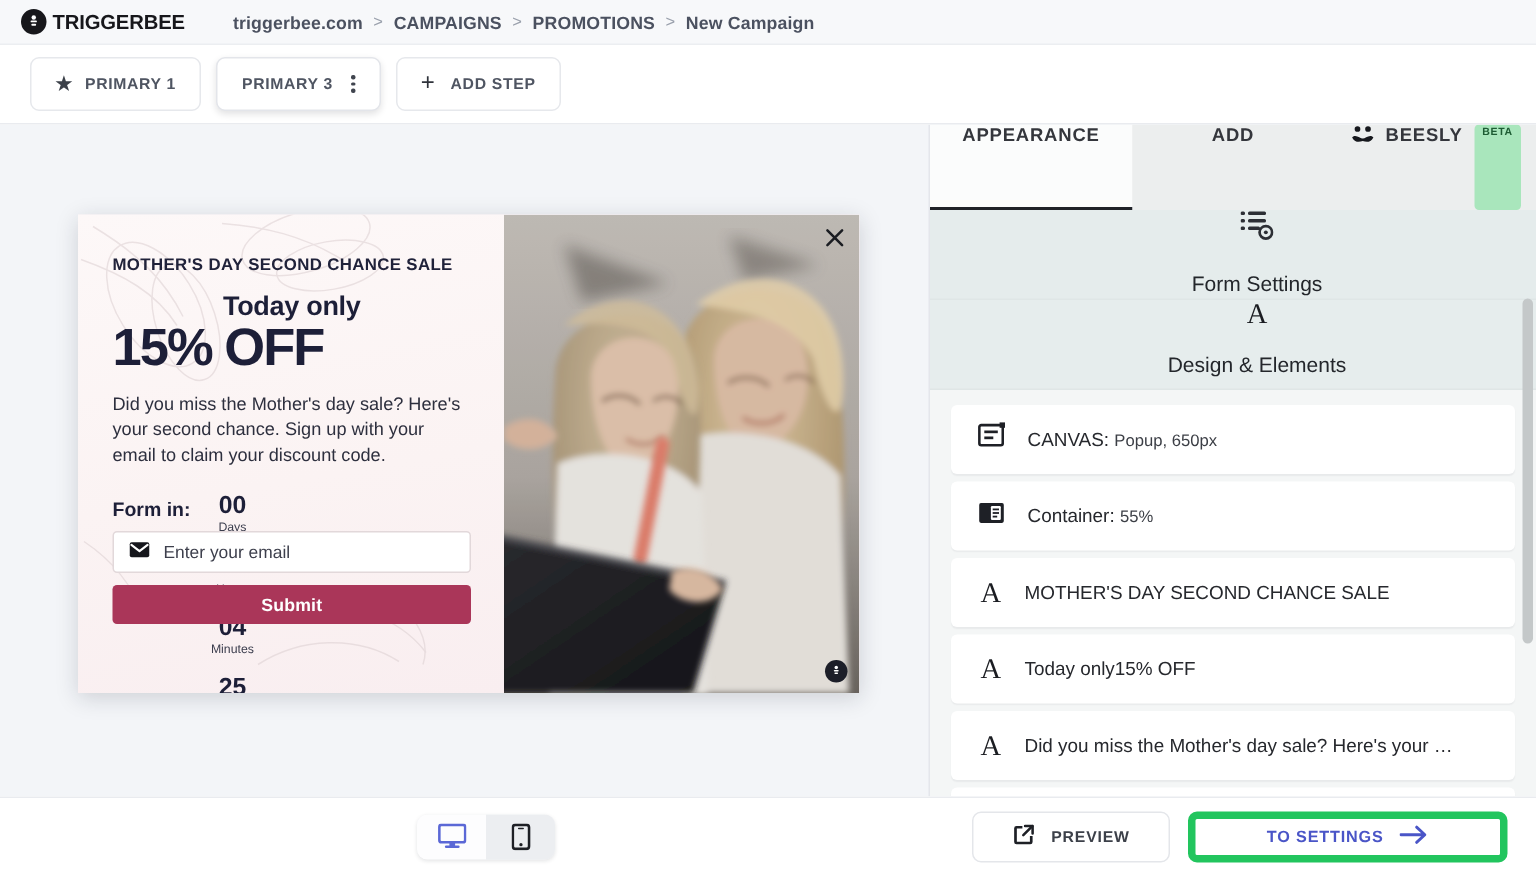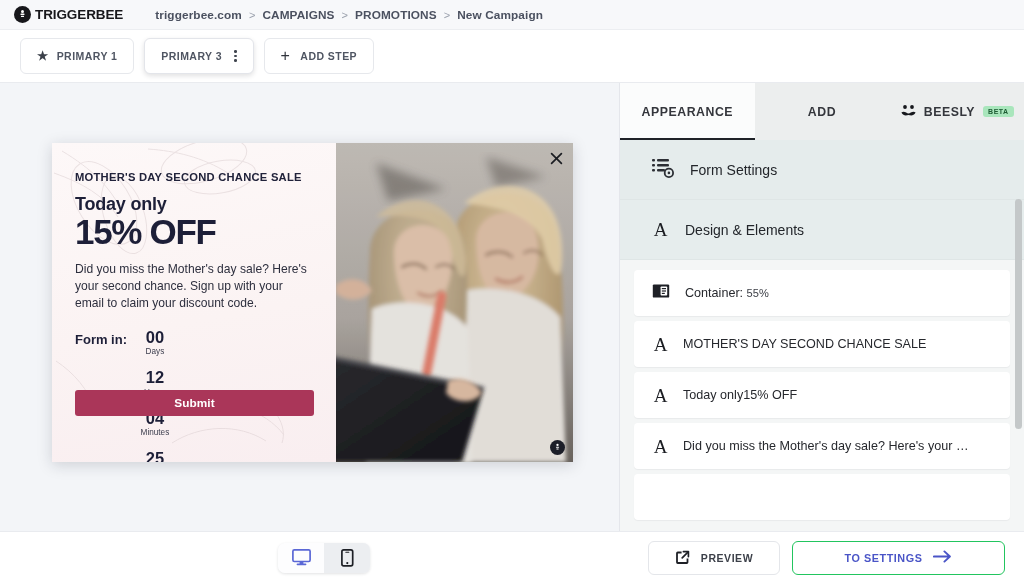--- a/index.html
+++ b/index.html
@@ -87,21 +87,21 @@
     background: linear-gradient(170deg,#fdf8f8 0%,#fbf3f3 55%,#f9eef0 100%);
   }
   .floral { position: absolute; inset: 0; pointer-events: none; opacity: .5; }
   .p-kicker {
     font-size: 11.2px; font-weight: 700; color: #20223a;
     letter-spacing: .25px; position: relative; z-index: 2;
   }
   .p-today {
     margin-top: 11px;
     font-size: 18px; font-weight: 700; color: #1d1f38;
-    position: relative; z-index: 2; letter-spacing: -.2px;
+    position: relative; z-index: 2; letter-spacing: -.2px; text-align: center;
   }
   .p-off {
     margin-top: -1px;
     font-size: 35px; font-weight: 800; color: #1d1f38;
     letter-spacing: -1.3px; line-height: 1.05;
     position: relative; z-index: 2;
   }
   .p-body {
     margin-top: 10px;
     font-size: 12.1px; line-height: 1.42; color: #2d2f3e;
@@ -145,41 +145,42 @@
   }
 
   
   .panel {
     width: 404px; flex: 0 0 404px;
     background: #f4f6f6; display: flex; flex-direction: column;
     position: relative; min-height: 0;
   }
   .tabs { height: 57px; flex: 0 0 57px; display: flex; background: #eceeee; }
   .tab {
-    flex: 1 1 0; display: flex; align-items: center; justify-content: center; gap: 7px;
+    flex: 1 1 0; display: flex; justify-content: center; gap: 7px;
     font-size: 12.3px; font-weight: 600; color: #34363c; letter-spacing: .55px;
     cursor: pointer; position: relative; background: #eceeee;
   }
   .tab.active { background: #fbfcfc; }
   .tab.active::after {
     content: ""; position: absolute; left: 0; right: 0; bottom: 0;
     height: 2.5px; background: #1f2228;
   }
   .beta-badge {
     background: #a9e6bc; color: #1d5c33;
     font-size: 7px; font-weight: 800; letter-spacing: .5px;
     padding: 2px 5px; border-radius: 3px; margin-left: 1px;
   }
 
   .panel-scroll { flex: 1 1 auto; overflow: hidden; position: relative; }
 
   .section-row {
     height: 60px; display: flex; align-items: center; gap: 16px;
     padding: 0 0 0 32px; background: #e5ecec; cursor: pointer;
     border-bottom: 1px solid #dfe6e6;
+    flex-direction: column;
   }
   .section-row.alt { background: #e6eded; }
   .section-label { font-size: 14px; color: #23262b; font-weight: 400; }
 
   .elements-list { padding: 10px 14px 0 14px; }
   .elem-card {
     height: 46px; background: #ffffff; border-radius: 4px;
     display: flex; align-items: center; gap: 14px; padding-left: 18px;
     margin-bottom: 5px; cursor: pointer;
     box-shadow: 0 1px 1px rgba(20,25,35,.05);
@@ -214,21 +215,21 @@
   .dev-btn.inactive { background: #eceef1; }
 
   .preview-btn {
     position: absolute; left: 648px;
     height: 34px; width: 132px; border: 1px solid #e4e6ea; border-radius: 6px;
     background: #ffffff; display: flex; align-items: center; justify-content: center; gap: 10px;
     font-size: 10.5px; font-weight: 600; color: #3c4049; letter-spacing: .55px; cursor: pointer;
   }
   .settings-btn {
     position: absolute; left: 792px;
-    height: 34px; width: 213px; border: 1px solid #22c55e; border-radius: 6px;
+    height: 34px; width: 213px; border: 5px solid #22c55e; border-radius: 6px;
     background: #ffffff; display: flex; align-items: center; justify-content: center; gap: 11px;
     font-size: 10.8px; font-weight: 700; color: #4a55c7; letter-spacing: .55px; cursor: pointer;
   }
 </style>
 </head>
 <body>
 
 <div id="app">
 
   <div class="topbar">
@@ -315,20 +316,29 @@
                 <div class="cd-cap">Minutes</div>
               </div>
               <div class="cd-unit">
                 <div class="cd-num">25</div>
                 <div class="cd-cap">Seconds</div>
               </div>
             </div>
           </div>
 
           <div class="form-row">
+            <div class="email-field">
+              <span>
+                <svg width="14" height="11" viewBox="0 0 14 11" aria-hidden="true">
+                  <rect x="0.5" y="0.5" width="13" height="10" rx="1.3" fill="#15161c"></rect>
+                  <path d="M1.6 2.2 L7 6.4 L12.4 2.2" fill="none" stroke="#fff" stroke-width="1.4" stroke-linecap="round" stroke-linejoin="round"></path>
+                </svg>
+              </span>
+              <span class="email-placeholder">Enter your email</span>
+            </div>
             <div class="submit-btn">Submit</div>
           </div>
         </div>
 
         <div class="popup-right">
           <svg class="photo" viewBox="0 0 237 319" preserveAspectRatio="xMidYMid slice">
             <defs>
               <linearGradient id="bgw" x1="0" y1="0" x2="0" y2="1">
                 <stop offset="0" stop-color="#c9c5bf"></stop>
                 <stop offset="0.55" stop-color="#b3aea8"></stop>
@@ -456,20 +466,31 @@
           <span class="section-label">Form Settings</span>
         </div>
 
         <div class="section-row alt">
           <span class="serif-a">A</span>
           <span class="section-label">Design &amp; Elements</span>
         </div>
 
         <div class="elements-list">
 
+          <div class="elem-card">
+            <span>
+              <svg width="19" height="19" viewBox="0 0 19 19" aria-hidden="true">
+                <rect x="0.9" y="2.4" width="15.6" height="13.4" rx="1.3" fill="none" stroke="#1e2026" stroke-width="1.7"></rect>
+                <rect x="4.2" y="6" width="9" height="1.8" fill="#1e2026"></rect>
+                <rect x="4.2" y="10" width="6" height="1.8" fill="#1e2026"></rect>
+                <rect x="14.4" y="0.6" width="3.6" height="3.6" fill="#1e2026"></rect>
+              </svg>
+            </span>
+            <span class="elem-text"><span>CANVAS:</span> <span class="val">Popup, 650px</span></span>
+          </div>
 
           <div class="elem-card">
             <span>
               <svg width="19" height="16" viewBox="0 0 19 16" aria-hidden="true">
                 <rect x="0.8" y="1.4" width="16.4" height="13.2" rx="1.2" fill="#1e2026"></rect>
                 <rect x="8.6" y="3.4" width="6.6" height="9.2" rx="0.8" fill="#ffffff"></rect>
                 <rect x="9.8" y="5" width="4.2" height="1.2" fill="#1e2026"></rect>
                 <rect x="9.8" y="7.4" width="4.2" height="1.2" fill="#1e2026"></rect>
                 <rect x="9.8" y="9.8" width="3" height="1.2" fill="#1e2026"></rect>
               </svg>

